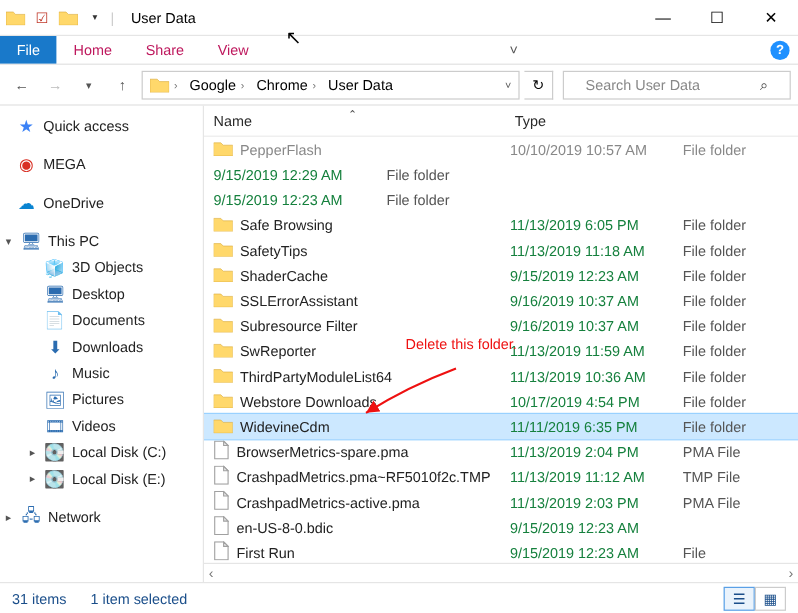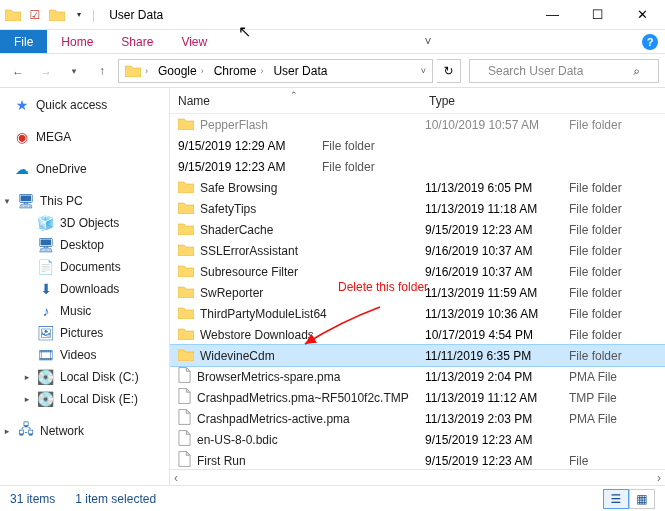--- a/index.html
+++ b/index.html
@@ -46,21 +46,21 @@
 .files { flex:1; display:flex; flex-direction:column; overflow:hidden; position:relative; }
 .cols { display:flex; height:26px; align-items:center; border-bottom:1px solid #ececec; color:#2a2a2a; position:relative; }
 .col-name { width: 255px; padding-left:8px; }
 .col-date { width: 140px; }
 .col-type { flex:1; padding-left:4px; }
 .sortarrow { position:absolute; left:120px; top:2px; font-size:9px; color:#555; }
 .rows { flex:1; overflow:hidden; }
 .row { display:flex; height:21px; align-items:center; padding-left:8px; }
 .row.selected { background:#cce8ff; outline:1px solid #99d1ff; }
 .row .nm { width:247px; display:flex; align-items:center; gap:6px; color:#222; }
-.row .dt { width:140px; color:#000000; }
+.row .dt { width:140px; color:#15803d; }
 .row .tp { flex:1; color:#555; padding-left:4px; }
 .row.faded .dt, .row.faded .tp, .row.faded .nm { color:#888; }
 .scrollh { height:16px; border-top:1px solid #e5e5e5; display:flex; align-items:center; justify-content:space-between; padding:0 4px; color:#777; font-size:10px; }
 
 
 .status { position:absolute; bottom:0; left:0; right:0; height:26px; border-top:1px solid #e5e5e5; display:flex; align-items:center; padding:0 10px; gap:20px; color:#1a4e8a; }
 .status .viewbtns { margin-left:auto; display:flex; gap:0; }
 .status .vbtn { width:26px; height:20px; border:1px solid #ccc; display:flex; align-items:center; justify-content:center; }
 .status .vbtn.active { border-color:#5aa0e6; background:#eaf3fc; }
 

